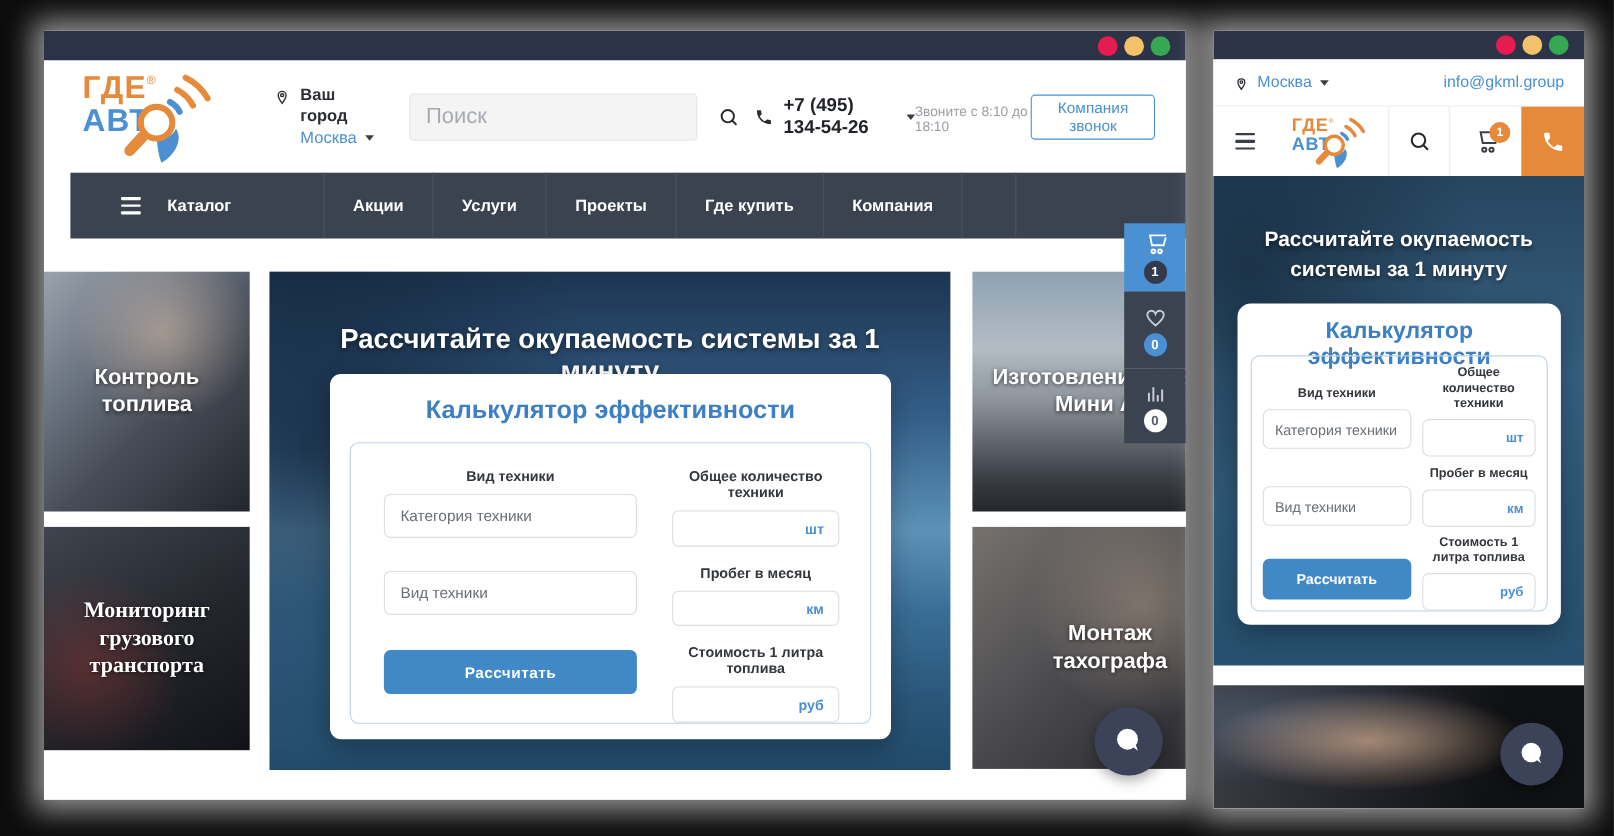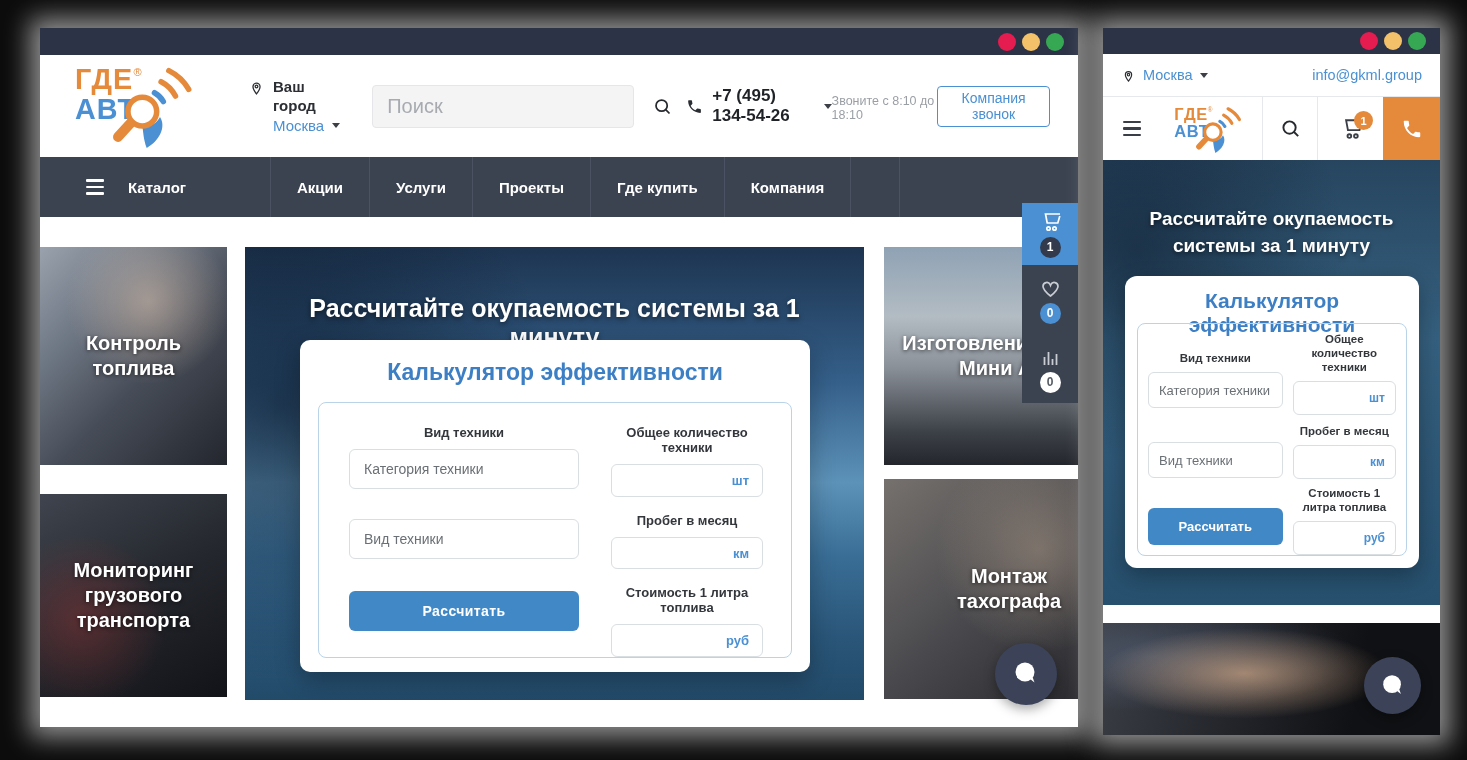--- a/index.html
+++ b/index.html
@@ -34,39 +34,39 @@
   .search-box input::placeholder { color:#a7abb0; }
   .phone-block { margin-left:52px; display:flex; flex-direction:row; align-items:center; }
   .phone-row { display:flex; align-items:center; gap:9px; cursor:pointer; }
   .phone-number { font-size:17px; font-weight:bold; color:#1f2226; }
   .phone-hours { font-size:12.5px; color:#9a9fa5; margin-top:3px; }
   .callback-btn { margin-left:auto; width:146px; height:41px; background:#fff;
     border:1px solid #4a90d2; border-radius:4px; color:#4a90d2; font-size:14px;
     cursor:pointer; font-family:inherit; }
 
   
-  .d-nav { width:1200px; height:60px; background:#3b4250; display:flex; align-items:stretch; }
+  .d-nav { width:1200px; height:60px; background:#3b4250; display:flex; align-items:stretch;margin-left:24px; }
   .nav-cell { display:flex; align-items:center; justify-content:center; padding:0 26px;
     border-right:1px solid #4b5261; color:#fff; font-size:15px; font-weight:bold; cursor:pointer; }
   .nav-cell.first { width:231px; justify-content:flex-start; padding-left:46px; gap:24px; }
   .nav-cell.lock-cell { padding:0 24px; }
   .burger { display:inline-flex; flex-direction:column; gap:4px; }
   .burger i { display:block; width:18px; height:2.5px; background:currentColor; border-radius:1px; }
 
   
   .d-content { position:relative; width:1200px; height:510px; background:#fff; }
   .tile { position:absolute; display:flex; align-items:center; justify-content:flex-start;
     text-align:center; color:#fff; font-weight:bold; font-size:20px; line-height:1.25;
     padding:0 14px; cursor:pointer; text-shadow:0 1px 4px rgba(0,0,0,.65); }
   .t-l1 { left:0; top:30px; width:187px; height:218px;
     background:radial-gradient(circle at 58% 25%, rgba(219,193,172,.55), transparent 42%),
       linear-gradient(135deg,#9aa2ad 0%,#6d7683 30%,#474d58 58%,#23262d 100%); }
-  .t-l2 { left:0; top:277px; width:187px; height:203px;
+  .t-l2 { left:0; top:262px; width:187px; height:203px;
     background:radial-gradient(circle at 22% 62%, rgba(150,55,55,.45), transparent 45%),
-      linear-gradient(150deg,#3f444e 0%,#24272d 50%,#121318 100%); }
+      linear-gradient(150deg,#3f444e 0%,#24272d 50%,#121318 100%);font-family:Liberation Serif, serif; }
   .t-r1 { left:844px; top:30px; width:250px; height:218px; padding:0 10px;
     background:linear-gradient(180deg,#8fa2b4 0%,#b3bcc3 32%,#8b9199 55%,#3c4047 85%,#24262c 100%); }
   .t-r2 { left:844px; top:262px; width:250px; height:220px;
     background:radial-gradient(circle at 62% 32%, rgba(200,175,150,.4), transparent 48%),
       linear-gradient(140deg,#76716d 0%,#4a4a4e 48%,#232226 100%); }
   .t-r2 span { display:block; max-width:150px; margin:0 auto; }
 
   .d-hero { position:absolute; left:205px; top:30px; width:619px; height:453px; overflow:hidden;
     background:radial-gradient(circle at 6% 35%, rgba(8,18,33,.6), transparent 42%),
       linear-gradient(180deg,#1d3450 0%,#35608a 30%,#5d92b8 52%,#3a6e96 68%,#2a5679 86%,#224a69 100%); }

